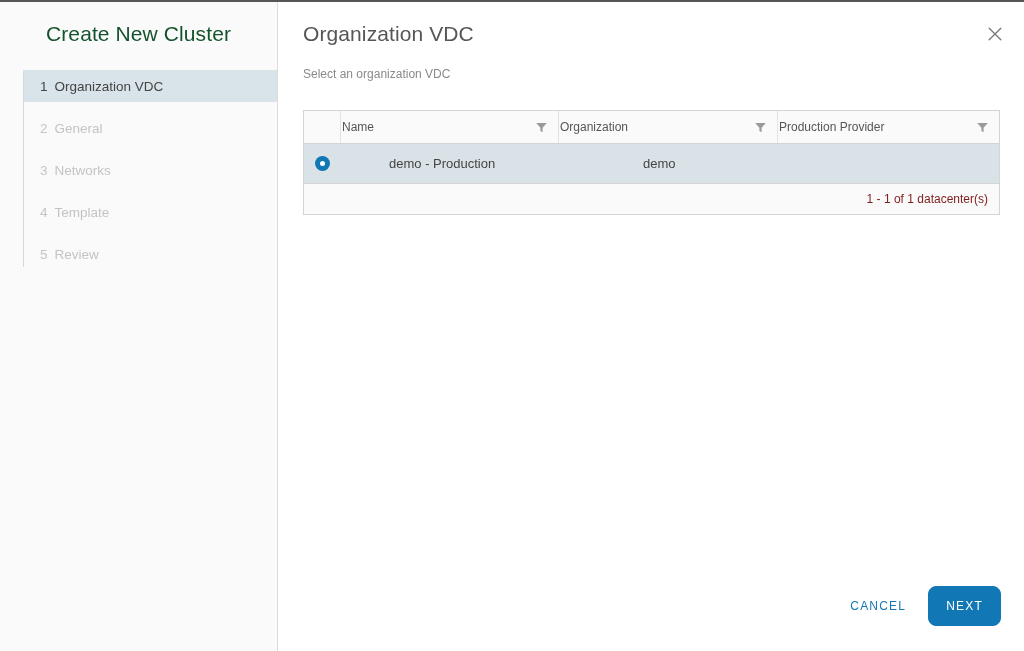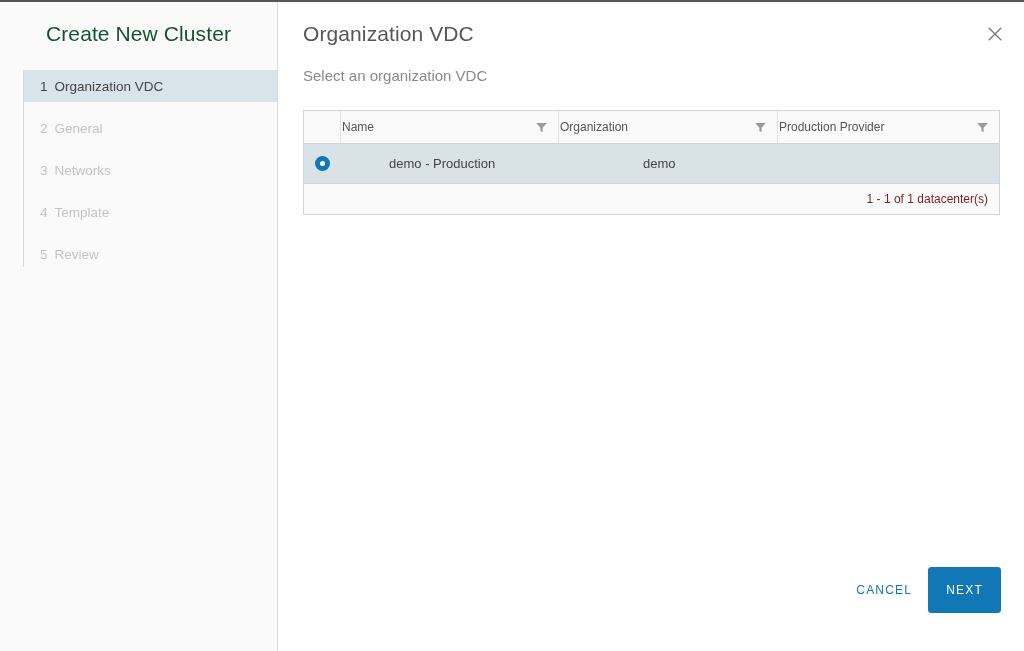--- a/index.html
+++ b/index.html
@@ -99,21 +99,21 @@
   .close-btn svg { display: block; }
 
   .panel-title {
     font-size: 21px;
     font-weight: 400;
     color: #565656;
     padding: 20px 0 0 25px;
     letter-spacing: 0.1px;
   }
   .panel-subtitle {
-    font-size: 15px;
+    font-size: 12px;
     color: #8a8a8a;
     padding: 21px 0 0 25px;
   }
 
   
   .grid {
     position: absolute;
     left: 25px;
     top: 108px;
     width: 697px;
@@ -203,46 +203,46 @@
     padding-right: 11px;
     box-sizing: border-box;
     font-size: 12px;
     color: #7f1d1d;
   }
 
   
   .actions {
     position: absolute;
     right: 23px;
-    bottom: 38px;
+    bottom: 25px;
     display: flex;
     align-items: center;
   }
   .btn-cancel {
     font-size: 12px;
     color: #1177b5;
     letter-spacing: 1.2px;
     text-transform: uppercase;
     background: none;
     border: none;
     padding: 8px 12px;
     cursor: pointer;
     font-family: "Liberation Sans", sans-serif;
   }
   .btn-next {
-    margin-left: 4px;
+    margin-left: 10px;
     font-size: 12px;
     color: #ffffff;
     letter-spacing: 1.2px;
     text-transform: uppercase;
     background: #1177b5;
     border: 1px solid #1177b5;
-    border-radius: 3px;
+    border-radius: 8px;
     padding: 0 17px;
-    height: 46px;
+    height: 40px;
     cursor: pointer;
     font-family: "Liberation Sans", sans-serif;
   }
 </style>
 </head>
 <body>
 
 <div class="wizard">
 
   <div class="sidebar">

